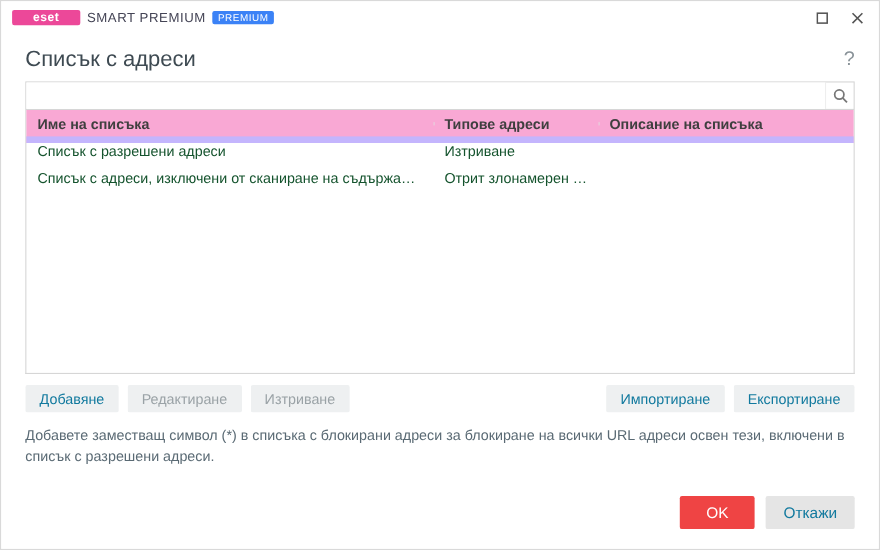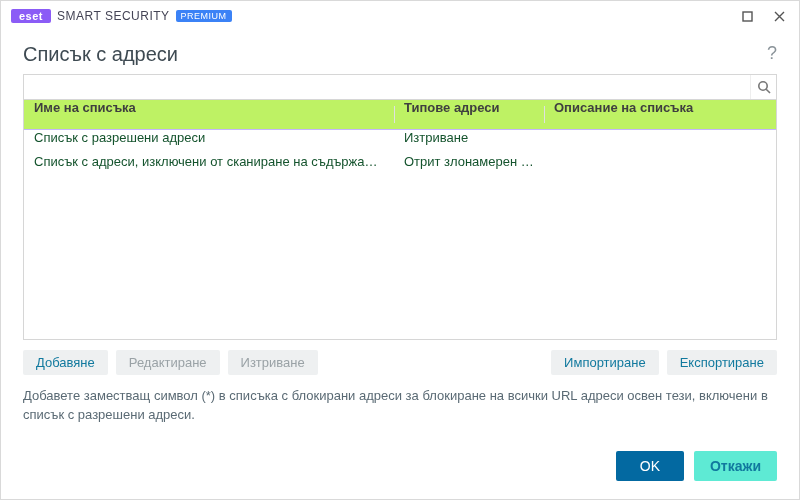--- a/index.html
+++ b/index.html
@@ -1,64 +1,64 @@
 <!DOCTYPE html>
 <html><head>
 <meta charset="utf-8">
 <style>
   * { box-sizing: border-box; margin: 0; padding: 0; }
   html, body { width: 800px; height: 500px; font-family: "Segoe UI", Arial, sans-serif; font-size: 13px; color: #4a4a4a; background: #fff; overflow: hidden; }
   .window { width: 800px; height: 500px; display: flex; flex-direction: column; border: 1px solid #d9d9d9; }
   .titlebar { height: 30px; display: flex; align-items: center; padding: 0 6px 0 10px; }
   .brand { display: flex; align-items: center; gap: 6px; font-size: 12px; letter-spacing: .5px; color: #3f3f3f; }
-  .brand-eset { background: #8b5cf6; color: #fff; font-weight: 600; font-size: 11px; padding: 1px 8px; border-radius: 2px; letter-spacing: .5px; }
+  .brand-eset { background: #ec4899; color: #fff; font-weight: 600; font-size: 11px; padding: 1px 19px; border-radius: 2px; letter-spacing: .5px; }
   .brand-text { font-weight: 400; color: #445; }
   .brand-premium { background: #3b82f6; color: #fff; font-size: 9px; padding: 1px 5px; border-radius: 2px; letter-spacing: .5px; }
   .winbtns { margin-left: auto; display: flex; gap: 4px; }
   .winbtn { width: 28px; height: 22px; display: flex; align-items: center; justify-content: center; cursor: pointer; }
   .winbtn svg { stroke: #555; stroke-width: 1.4; fill: none; }
   .header { padding: 12px 22px 8px 22px; display: flex; }
   .header h1 { font-size: 20px; font-weight: 400; color: #3e4a52; }
   .help { margin-left: auto; color: #8a9399; font-size: 18px; cursor: pointer; }
   .content { padding: 0 22px; flex: 0 0 auto; }
   .searchwrap { position: relative; border: 1px solid #d6d6d6; height: 26px; display: flex; align-items: center; }
   .searchwrap input { border: none; outline: none; flex: 1; height: 100%; padding: 0 6px; font-size: 13px; }
   .search-icon { width: 26px; height: 100%; display: flex; align-items: center; justify-content: center; border-left: 1px solid #eee; }
   .search-icon svg { stroke: #777; stroke-width: 1.6; fill: none; }
   .tablewrap { border: 1px solid #d6d6d6; border-top: none; height: 240px; display: flex; flex-direction: column; }
-  .thead { display: flex; height: 30px; border-bottom: 1px solid #c4b5fd; background: #bef264; font-weight: 600; color: #3f3f3f; }
+  .thead { display: flex; height: 30px; align-items: center; border-bottom: 6px solid #c4b5fd; background: #f9a8d4; font-weight: 600; color: #3f3f3f; }
   .col { padding: 0 10px; overflow: hidden; white-space: nowrap; text-overflow: ellipsis; }
   .c1 { width: 370px; }
   .c2 { width: 150px; }
   .c3 { flex: 1; }
   .tbody { flex: 1; overflow: auto; }
   .row { display: flex; height: 24px; align-items: flex-start; color: #14532d; }
   .row.sel { background: #efefef; }
   .toolbar { display: flex; gap: 8px; padding: 10px 22px 8px 22px; }
   .btn { border: 1px solid transparent; background: #eef0f1; color: #2b6; padding: 4px 12px; font-size: 13px; border-radius: 2px; cursor: pointer; }
   .btn { color: #11799e; text-align: right; }
   .btn.disabled { color: #9aa2a6; cursor: default; }
   .spacer { flex: 1; }
   .hint { padding: 4px 22px 0 22px; font-size: 13px; color: #5a6a74; line-height: 1.45; }
   .footer { margin-top: auto; padding: 16px 22px 18px; display: flex; justify-content: flex-end; gap: 10px; }
   .pbtn { min-width: 68px; height: 30px; border: none; border-radius: 2px; font-size: 14px; cursor: pointer; padding: 0 16px; }
-  .pbtn.primary { background: #0369a1; color: #fff; }
-  .pbtn.secondary { background: #5eead4; color: #11799e; font-weight: bold; }
+  .pbtn.primary { background: #ef4444; color: #fff; }
+  .pbtn.secondary { background: #e5e5e5; color: #11799e; }
   .thead .col + .col::before { content: ""; position: absolute; left: 0; top: 6px; bottom: 6px; width: 1px; background: #e0e0e0; }
   .thead .col { position: relative; }
 </style>
 </head>
 <body>
 
 <div class="window">
 
   <div class="titlebar">
     <div class="brand">
       <span class="brand-eset">eset</span>
-      <span class="brand-text">SMART SECURITY</span>
+      <span class="brand-text">SMART PREMIUM</span>
       <span class="brand-premium">PREMIUM</span>
     </div>
     <div class="winbtns">
       <div class="winbtn">
         <svg width="11" height="11" viewBox="0 0 11 11">
             <rect x="1" y="1" width="9" height="9"></rect>
           </svg>
       </div>
       <div class="winbtn">
         <svg width="11" height="11" viewBox="0 0 11 11">

